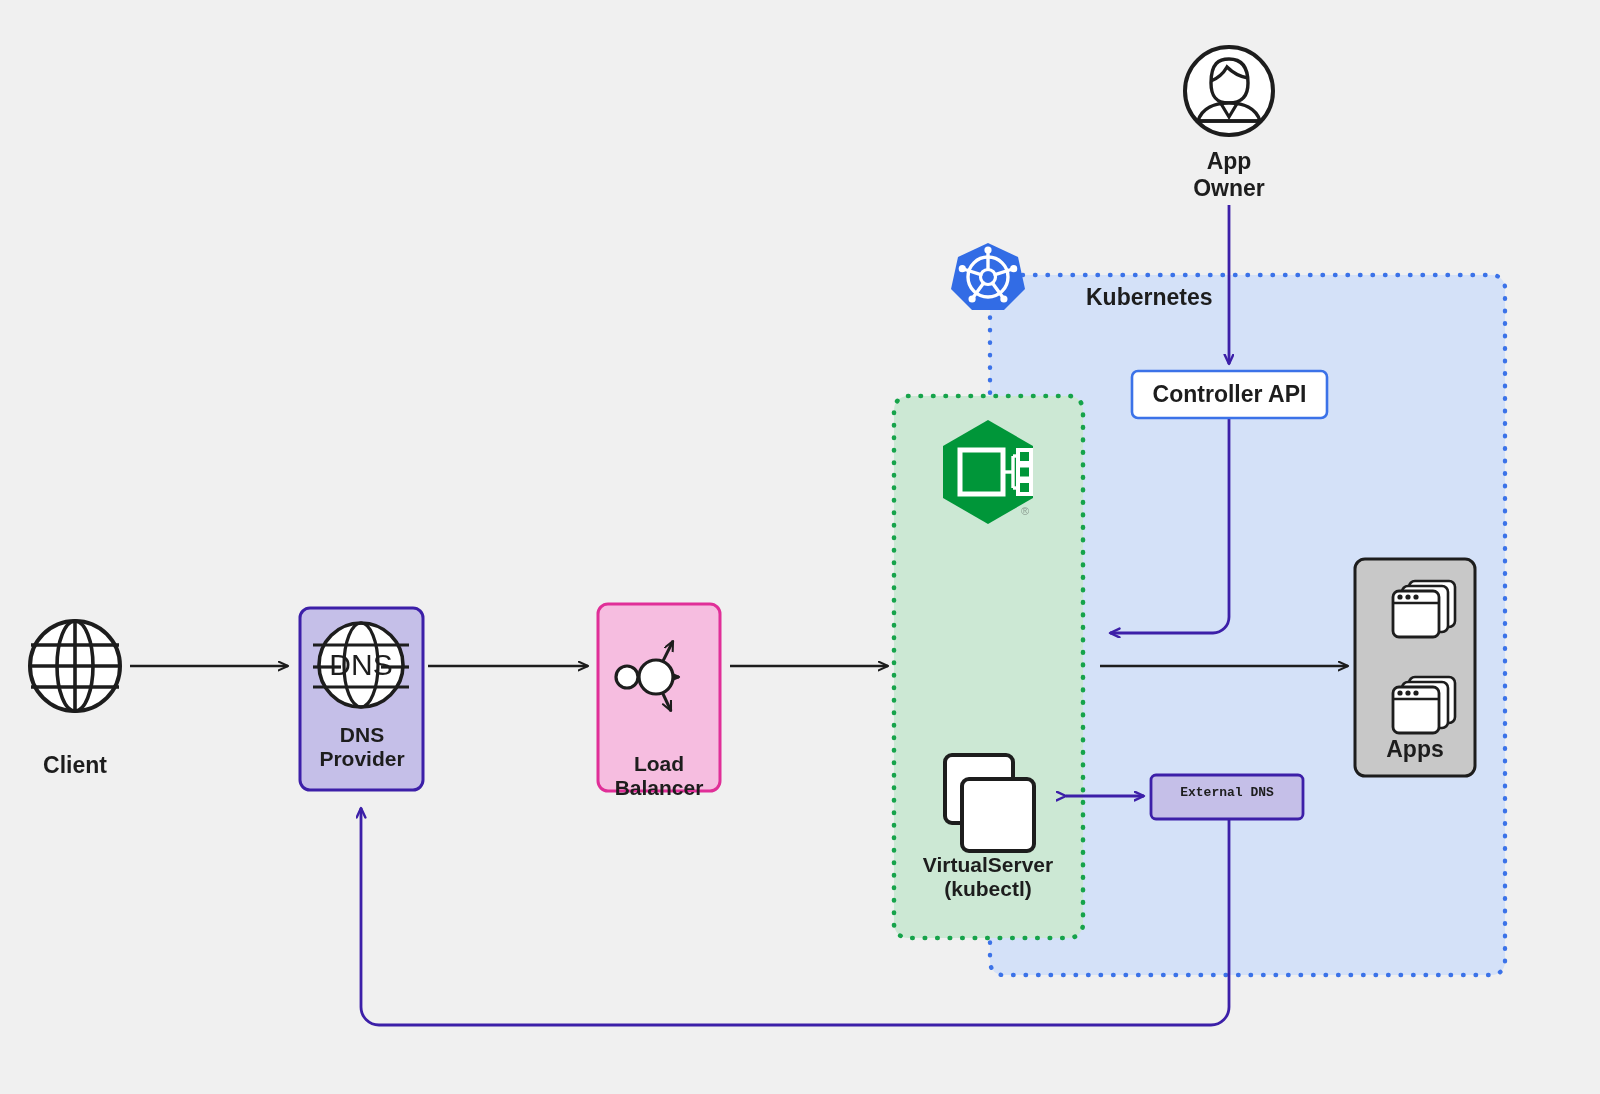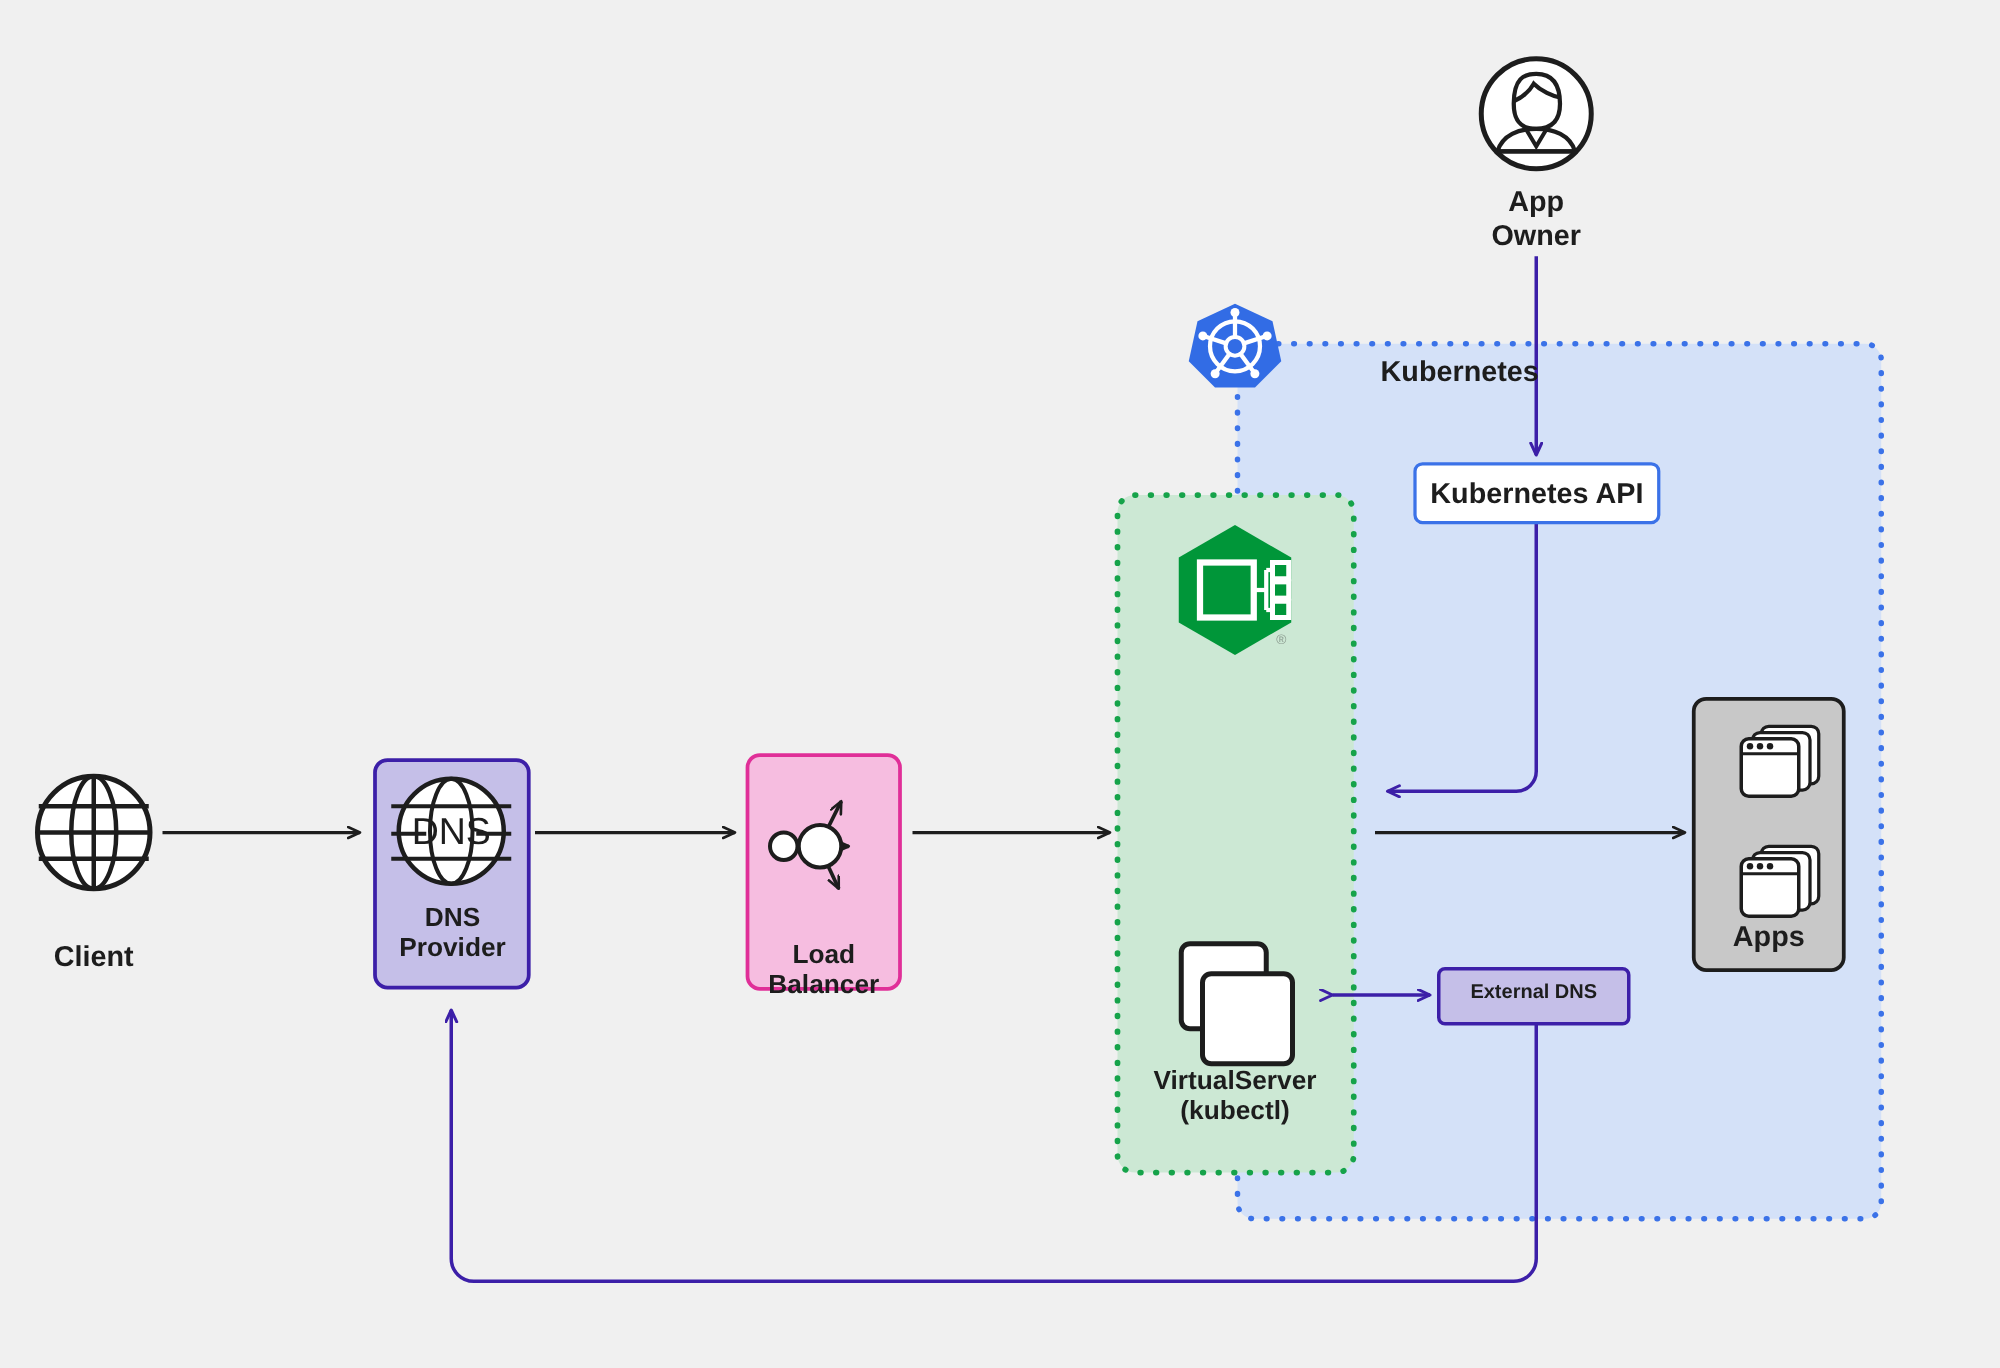--- a/index.html
+++ b/index.html
@@ -27,21 +27,21 @@
     position: absolute;
     text-align: center;
     color: #1d1d1d;
     font-weight: bold;
     line-height: 1.16;
     white-space: pre-line;
     pointer-events: none;
   }
   .lbl-22 { font-size: 23px; }
   .lbl-20 { font-size: 21px; }
-  .lbl-19 { font-size: 16px; }
+  .lbl-19 { font-size: 13px; font-family: Liberation Mono, monospace; }
 </style>
 </head>
 <body>
 
 <div id="stage">
 
   <svg id="svg-layer" viewBox="0 0 1600 1094">
     <defs>
       <marker id="arrow-black" markerWidth="13" markerHeight="13" refX="10.5" refY="5" orient="auto" markerUnits="userSpaceOnUse">
         <path d="M1,0.6 L10.5,5 L1,9.4" fill="none" stroke="#1d1d1d" stroke-width="2.1" stroke-linecap="round" stroke-linejoin="round"></path>
@@ -201,21 +201,21 @@
   <div class="node-label lbl-20" style="left:589px; top:723px; width:140px;margin-top:29px;">Load
 Balancer</div>
 
 
   <div class="node-label lbl-20" style="left:898px; top:853px; width:180px;">VirtualServer
 (kubectl)</div>
 
   <div class="node-label lbl-22" style="left:1159px; top:148px; width:140px;">App
 Owner</div>
 
-  <div class="node-label lbl-22" style="left:1132px; top:381px; width:195px;">Kubernetes API</div>
+  <div class="node-label lbl-22" style="left:1132px; top:381px; width:195px;">Controller API</div>
 
   <div class="node-label lbl-19" style="left:1151px; top:785px; width:152px;">External DNS</div>
 
   <div class="node-label lbl-22" style="left:1355px; top:736px; width:120px;">Apps</div>
 
-  <div class="node-label lbl-22" style="left:1031px; top:284px; width:200px; text-align:right;">Kubernetes</div>
+  <div class="node-label lbl-22" style="left:1086px; top:284px; width:200px; text-align:left;">Kubernetes</div>
 
 </div>
 
 </body></html>

